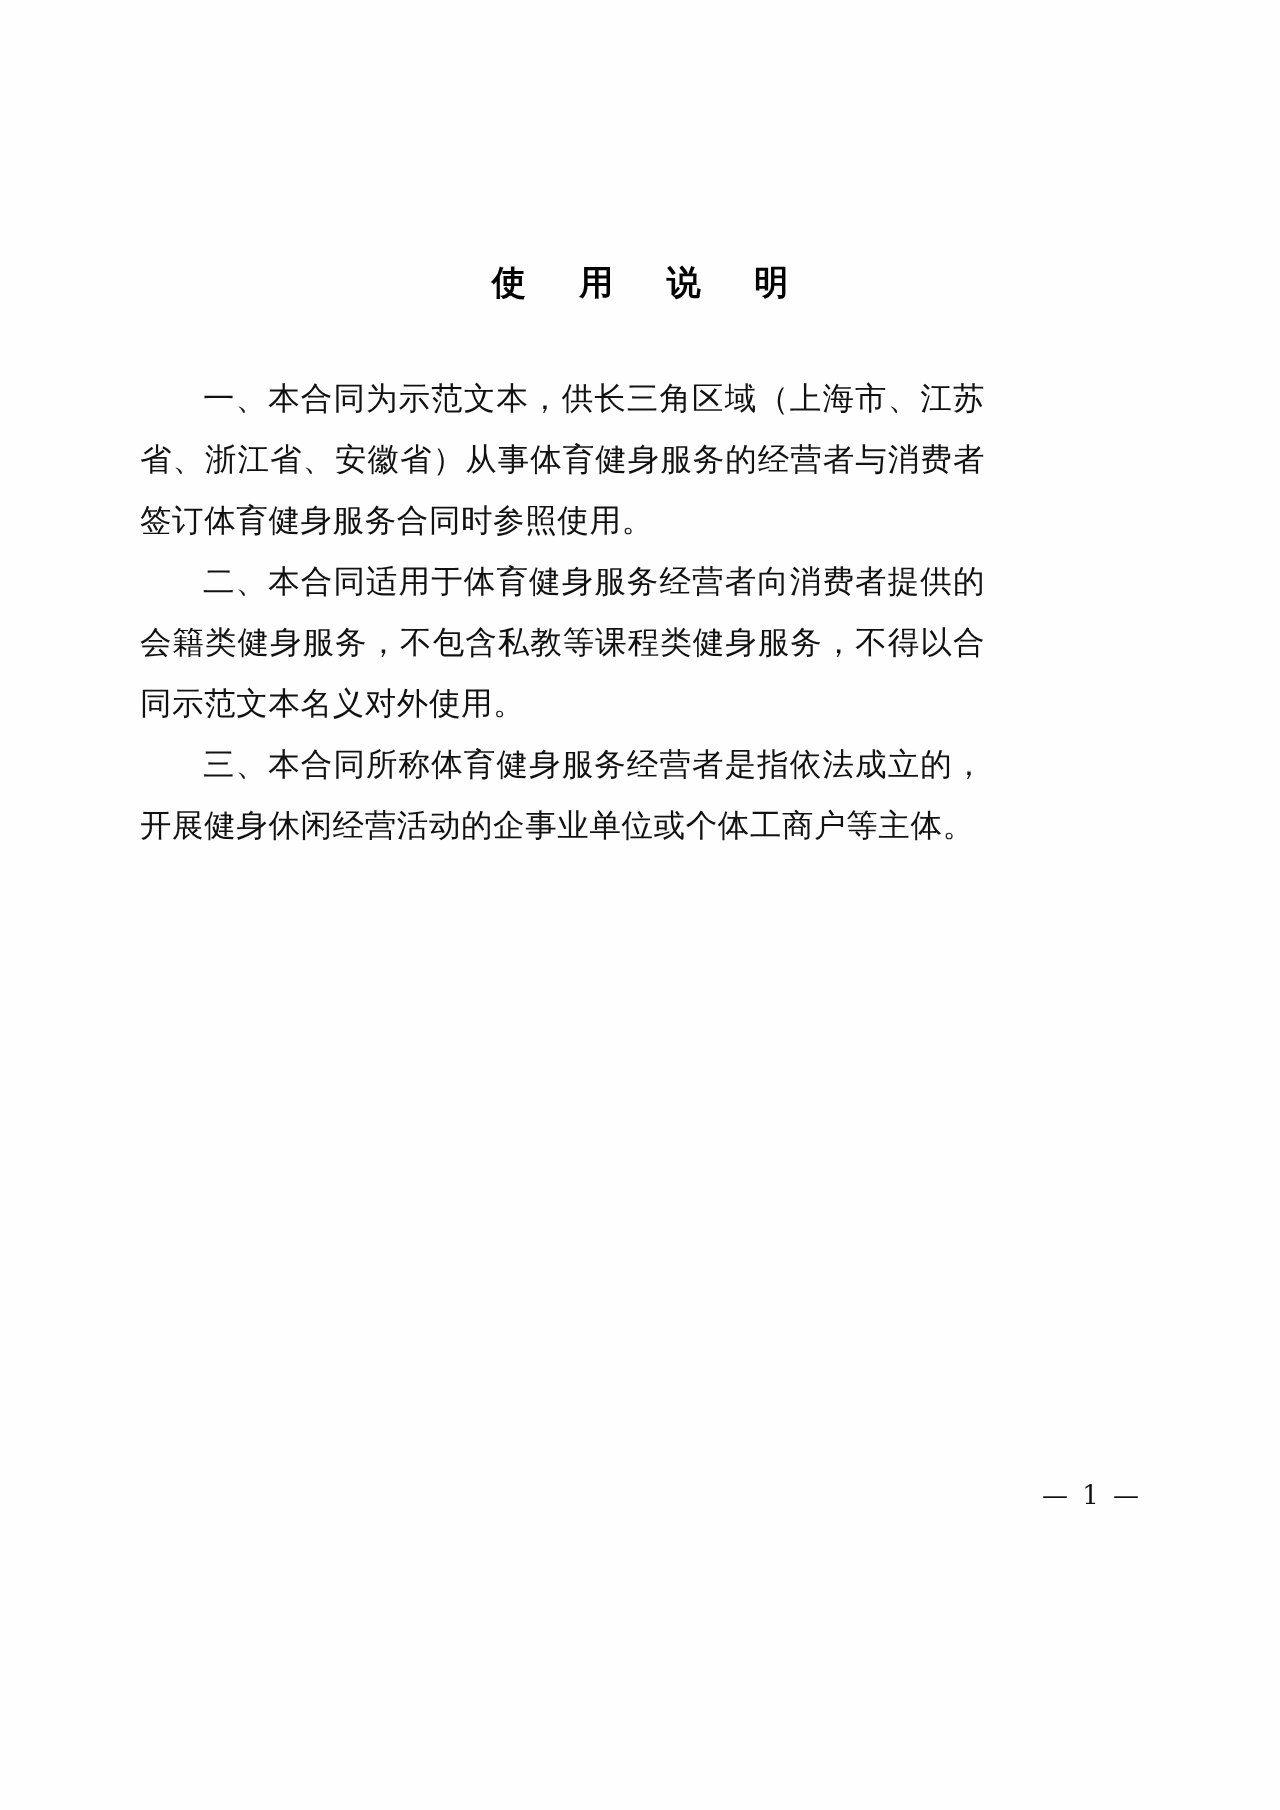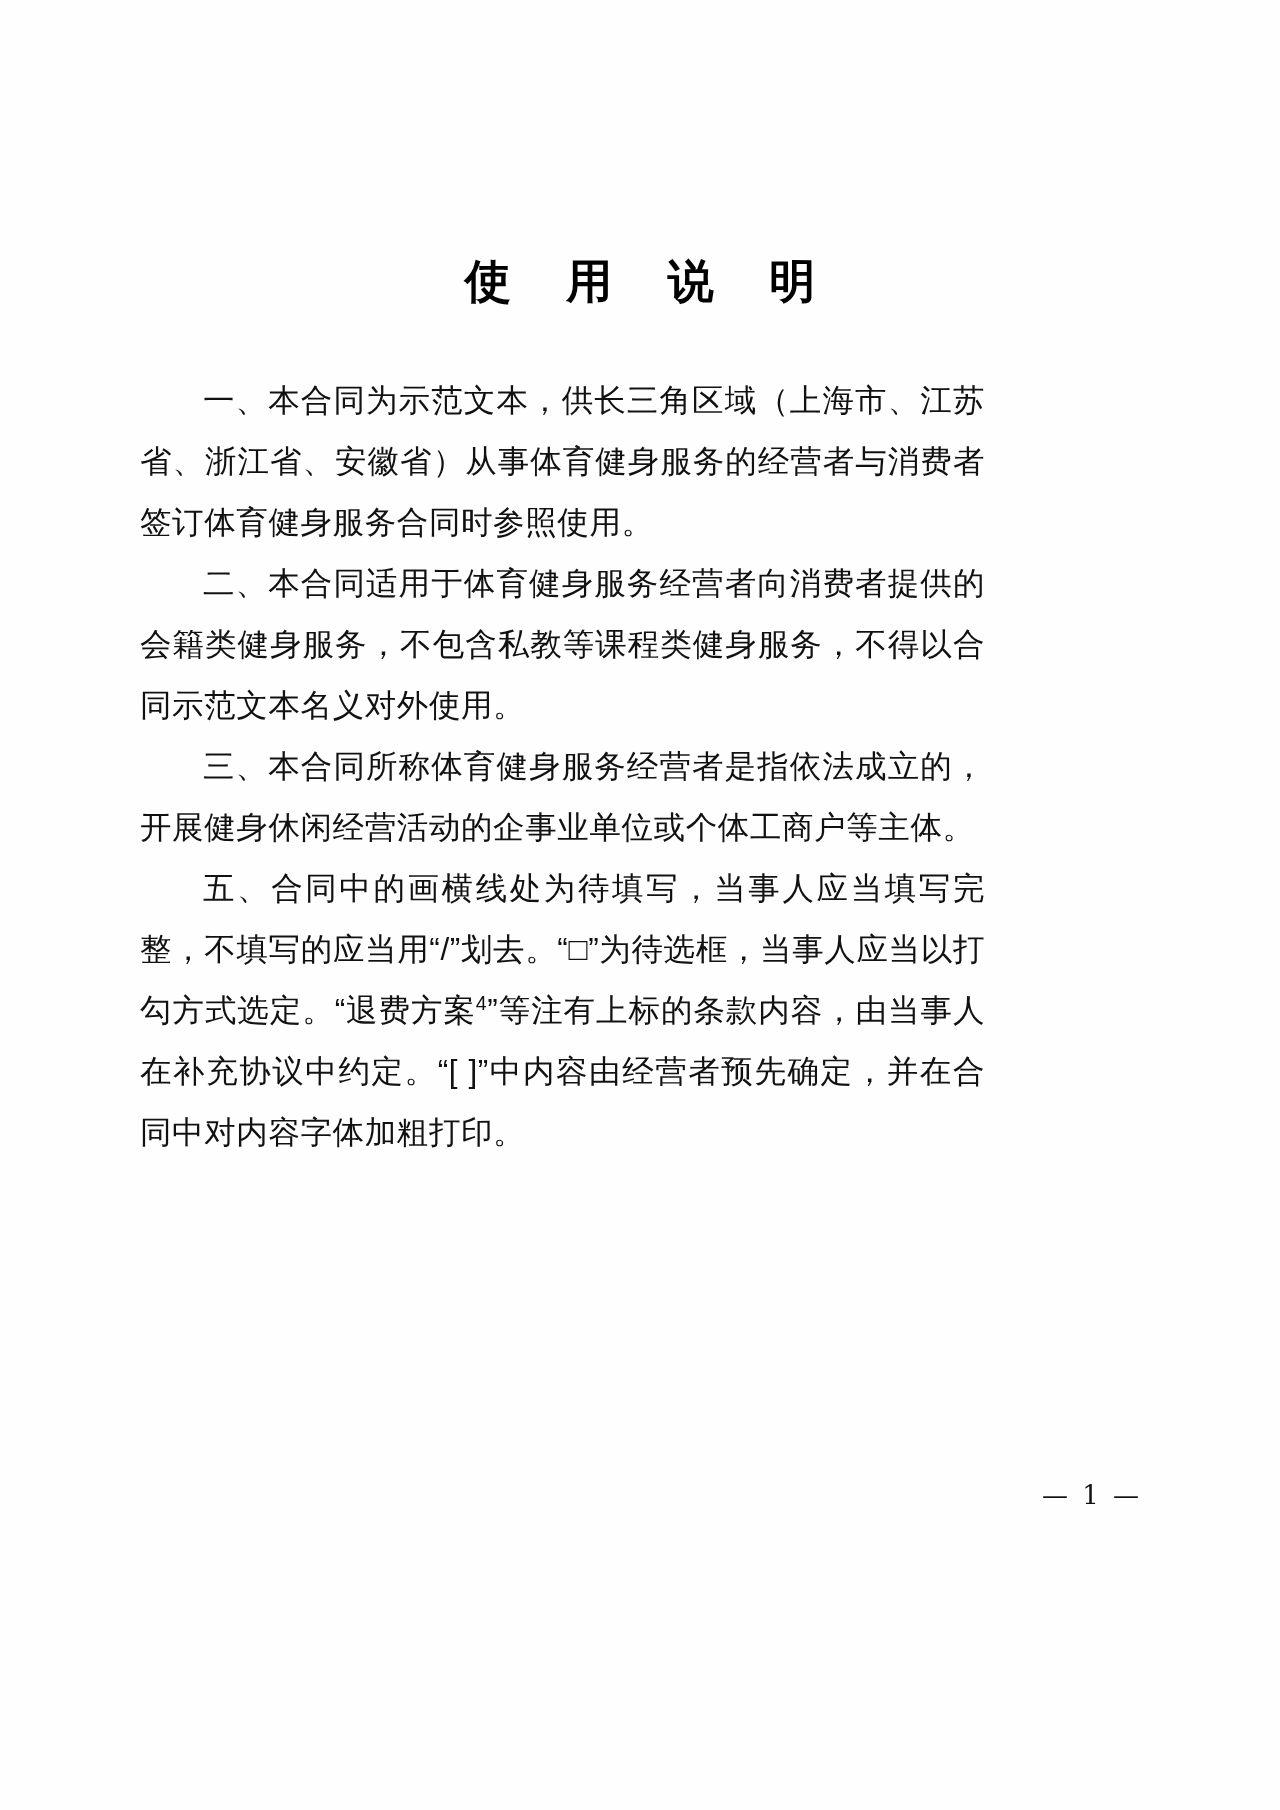--- a/index.html
+++ b/index.html
@@ -17,48 +17,48 @@
   }
   .page {
     position: relative;
     width: 1280px;
     height: 1810px;
     background: #fefefe;
     box-sizing: border-box;
   }
   .doc-title {
     text-align: center;
-    font-size: 46px;
+    font-size: 34px;
     font-weight: bold;
     letter-spacing: 22px;
     padding-left: 22px;
-    margin: 4px;
+    margin: 12px;
     position: absolute;
     top: 250px;
     left: 0;
     right: 0;
     line-height: 1.2;
-    font-family: Liberation Serif, serif;
+    font-family: Liberation Sans, sans-serif;
     color: #000000;
   }
   .body-block {
     position: absolute;
     top: 370px;
     left: 140px;
     width: 845px;
   }
   .para {
     font-size: 31.5px;
     line-height: 61px;
     text-indent: 2em;
     text-align: justify;
     text-justify: inter-ideograph;
     margin: 0 0 0 0;
     letter-spacing: 0.6px;
-    font-family: Liberation Sans, sans-serif;
+    font-family: Liberation Mono, monospace;
     color: #111111;
     word-break: break-all;
   }
   .sup {
     font-size: 0.62em;
     vertical-align: super;
     line-height: 0;
   }
   .page-number {
     position: absolute;
@@ -79,20 +79,19 @@
 
   <div class="body-block">
 
     <p class="para">一、本合同为示范文本，供长三角区域（上海市、江苏省、浙江省、安徽省）从事体育健身服务的经营者与消费者签订体育健身服务合同时参照使用。</p>
 
     <p class="para">二、本合同适用于体育健身服务经营者向消费者提供的会籍类健身服务，不包含私教等课程类健身服务，不得以合同示范文本名义对外使用。</p>
 
     <p class="para">三、本合同所称体育健身服务经营者是指依法成立的，开展健身休闲经营活动的企事业单位或个体工商户等主体。</p>
 
 
-    <p class="para"><span>五、合同中的画横线处为待填写，当事人应当填写完整，不填写的应当用“/”划去。“□”为待选框，当事人应当以打勾方式选定。“退费方案</span><span class="sup">4</span><span>”等注有上标的条款内容，由当事人在补充协议中约定。“[ ]”中内容由经营者预先确定，并在合同中对内容字体加粗打印。</span></p>
 
 
   </div>
 
   <div class="page-number">— 1 —</div>
 
 </div>
 
 </body></html>

